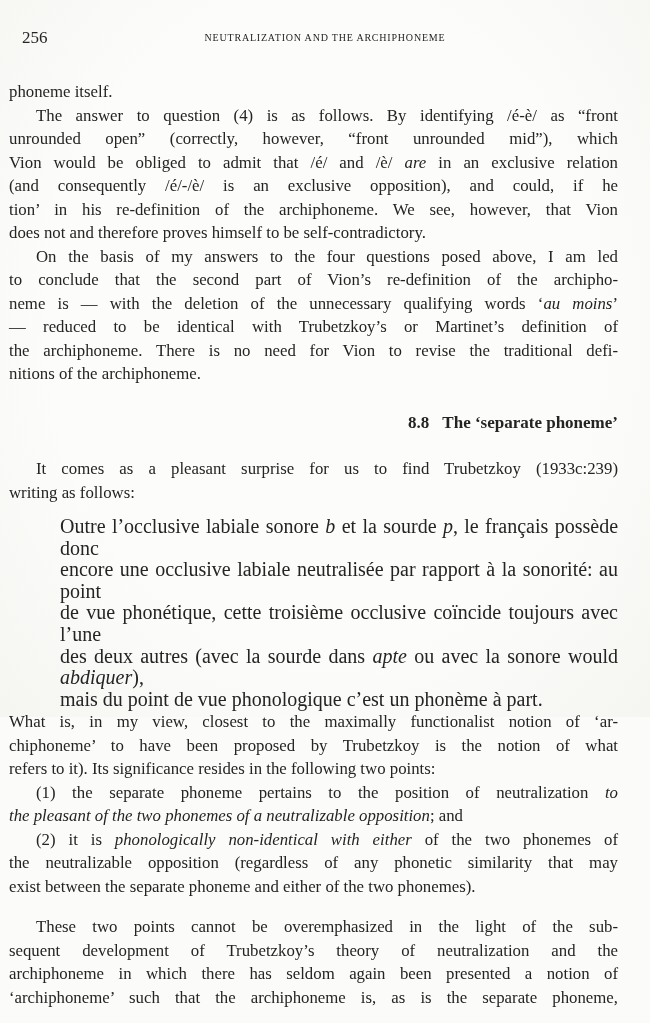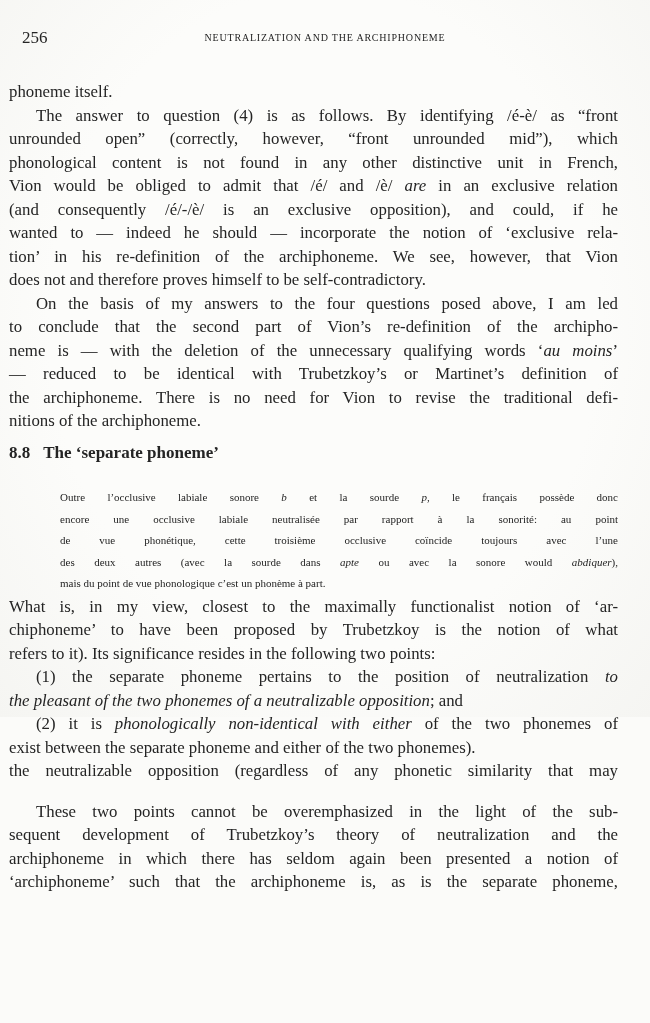--- a/index.html
+++ b/index.html
@@ -58,86 +58,89 @@
     white-space: normal;
   }
   .jl {
     text-align: justify;
     text-align-last: justify;
     text-justify: inter-word;
   }
   .ind { text-indent: 27px; }
   em { font-style: italic; }
   .heading {
-    margin-top: 8px;
+    margin-top: 25px;
     margin-bottom: 23px;
     font-weight: bold;
     font-size: 17px;
     line-height: 23.5px;
+    text-align: right;
   }
   .heading .num { margin-right: 13px; }
   .quote {
     margin: 12px 0 0 51px;
     width: 558px;
-    font-size: 11px;
+    font-size: 20px;
   }
   .quote .line { line-height: 21.6px; }
   .gap-before { margin-top: 17px; }
 </style>
 </head>
 <body>
 
 <div class="page">
   <div class="header">
     <span class="pagenum">256</span>
     <span class="running-title">NEUTRALIZATION AND THE ARCHIPHONEME</span>
   </div>
   <div class="body">
       <div class="block para">
         <div class="line"><span>phoneme itself.</span></div>
       </div>
       <div class="block para">
         <div class="line jl ind"><span>The answer to question (4) is as follows. By identifying /é-è/ as “front</span></div>
         <div class="line jl"><span>unrounded open” (correctly, however, “front unrounded mid”), which</span></div>
-        <div class="line jl"><span>phonological content is not found in any other distinctive unit in French,</span></div>
         <div class="line jl"><span>Vion would be obliged to admit that /é/ and /è/ </span><em>are</em><span> in an exclusive relation</span></div>
         <div class="line jl"><span>(and consequently /é/-/è/ is an exclusive opposition), and could, if he</span></div>
-        <div class="line jl"><span>wanted to — indeed he should — incorporate the notion of ‘exclusive rela-</span></div>
         <div class="line jl"><span>tion’ in his re-definition of the archiphoneme. We see, however, that Vion</span></div>
         <div class="line"><span>does not and therefore proves himself to be self-contradictory.</span></div>
       </div>
       <div class="block para">
         <div class="line jl ind"><span>On the basis of my answers to the four questions posed above, I am led</span></div>
         <div class="line jl"><span>to conclude that the second part of Vion’s re-definition of the archipho-</span></div>
         <div class="line jl"><span>neme is — with the deletion of the unnecessary qualifying words ‘</span><em>au moins</em><span>’</span></div>
         <div class="line jl"><span>— reduced to be identical with Trubetzkoy’s or Martinet’s definition of</span></div>
         <div class="line jl"><span>the archiphoneme. There is no need for Vion to revise the traditional defi-</span></div>
         <div class="line"><span>nitions of the archiphoneme.</span></div>
       </div>
       <div class="block heading"><span class="num">8.8</span><span>The ‘separate phoneme’</span></div>
+      <div class="block para">
+        <div class="line jl ind"><span>It comes as a pleasant surprise for us to find Trubetzkoy (1933c:239)</span></div>
+        <div class="line"><span>writing as follows:</span></div>
+      </div>
       <div class="block quote">
         <div class="line jl"><span>Outre l’occlusive labiale sonore </span><em>b</em><span> et la sourde </span><em>p</em><span>, le français possède donc</span></div>
         <div class="line jl"><span>encore une occlusive labiale neutralisée par rapport à la sonorité: au point</span></div>
         <div class="line jl"><span>de vue phonétique, cette troisième occlusive coïncide toujours avec l’une</span></div>
         <div class="line jl"><span>des deux autres (avec la sourde dans </span><em>apte</em><span> ou avec la sonore would </span><em>abdiquer</em><span>),</span></div>
         <div class="line"><span>mais du point de vue phonologique c’est un phonème à part.</span></div>
       </div>
       <div class="block para">
         <div class="line jl"><span>What is, in my view, closest to the maximally functionalist notion of ‘ar-</span></div>
         <div class="line jl"><span>chiphoneme’ to have been proposed by Trubetzkoy is the notion of what</span></div>
         <div class="line"><span>refers to it). Its significance resides in the following two points:</span></div>
       </div>
       <div class="block para">
         <div class="line jl ind"><span>(1) the separate phoneme pertains to the position of neutralization </span><em>to</em></div>
         <div class="line"><em>the pleasant of the two phonemes of a neutralizable opposition</em><span>; and</span></div>
       </div>
       <div class="block para">
         <div class="line jl ind"><span>(2) it is </span><em>phonologically non-identical with either</em><span> of the two phonemes of</span></div>
+        <div class="line jl"><span>the neutralizable opposition (regardless of any phonetic similarity that may</span></div>
         <div class="line"><span>exist between the separate phoneme and either of the two phonemes).</span></div>
-        <div class="line jl"><span>the neutralizable opposition (regardless of any phonetic similarity that may</span></div>
       </div>
       <div class="block para gap-before">
         <div class="line jl ind"><span>These two points cannot be overemphasized in the light of the sub-</span></div>
         <div class="line jl"><span>sequent development of Trubetzkoy’s theory of neutralization and the</span></div>
         <div class="line jl"><span>archiphoneme in which there has seldom again been presented a notion of</span></div>
         <div class="line jl"><span>‘archiphoneme’ such that the archiphoneme is, as is the separate phoneme,</span></div>
       </div>
     </div>
 </div>
 

